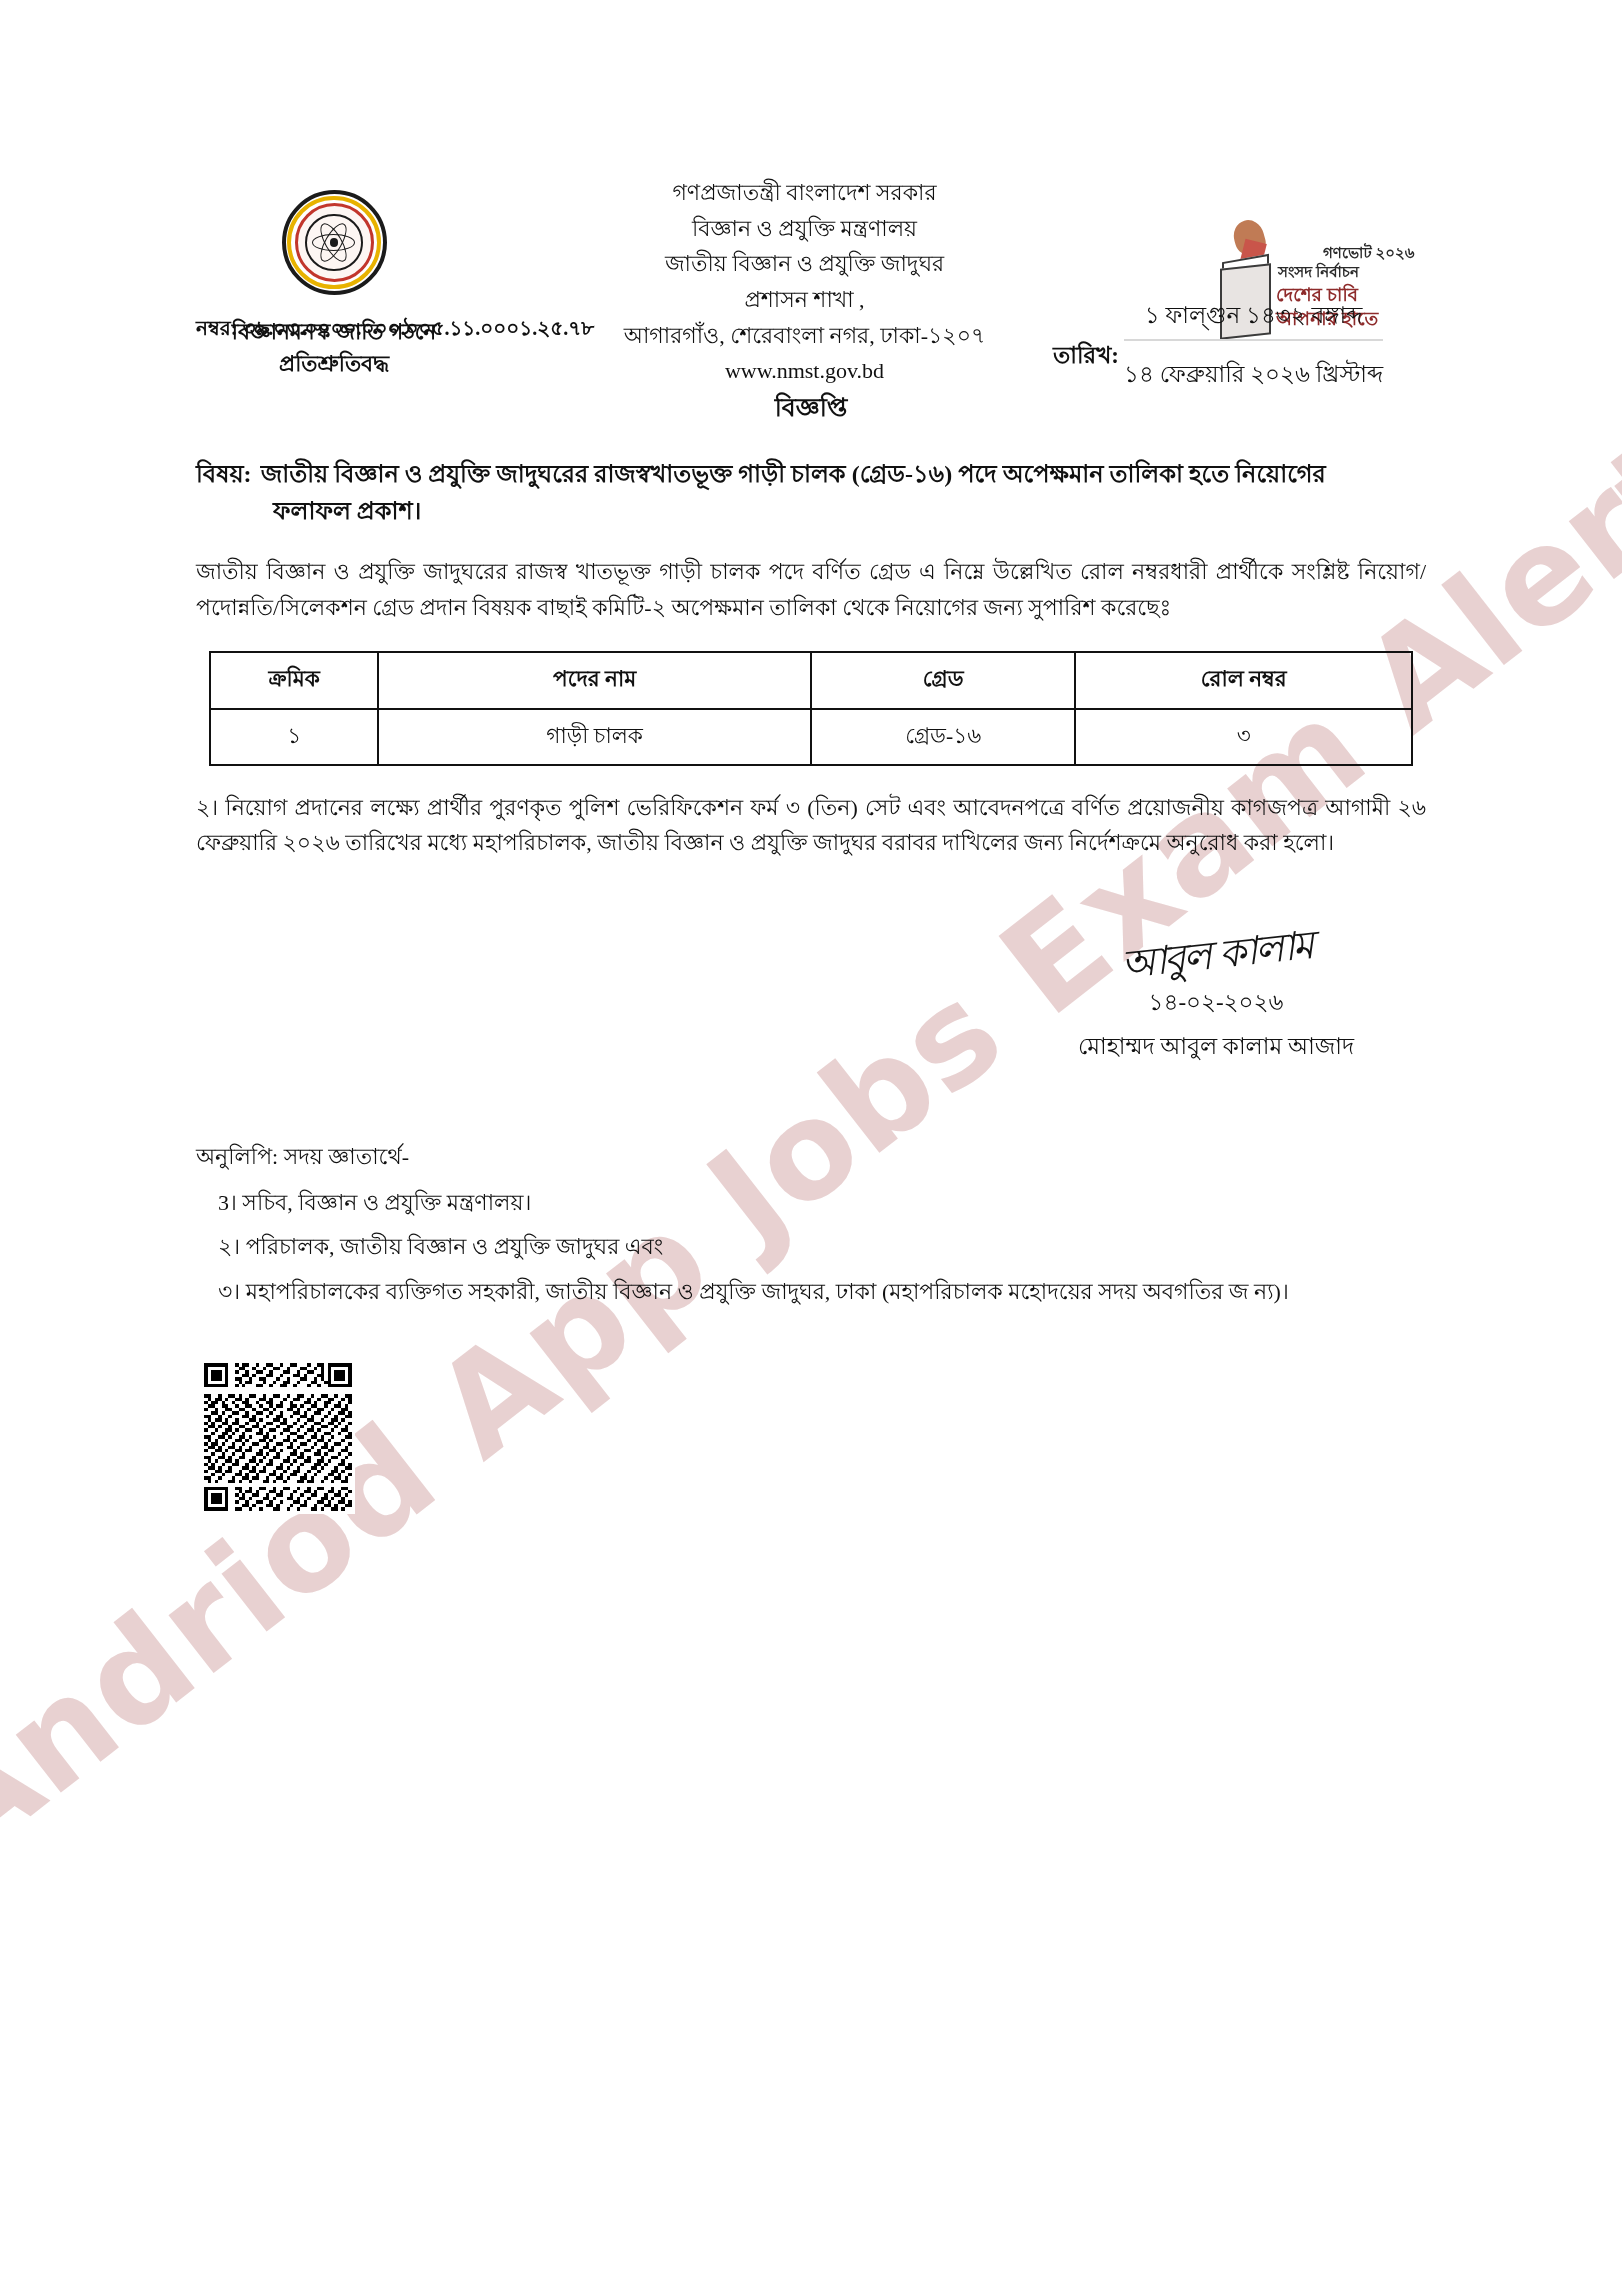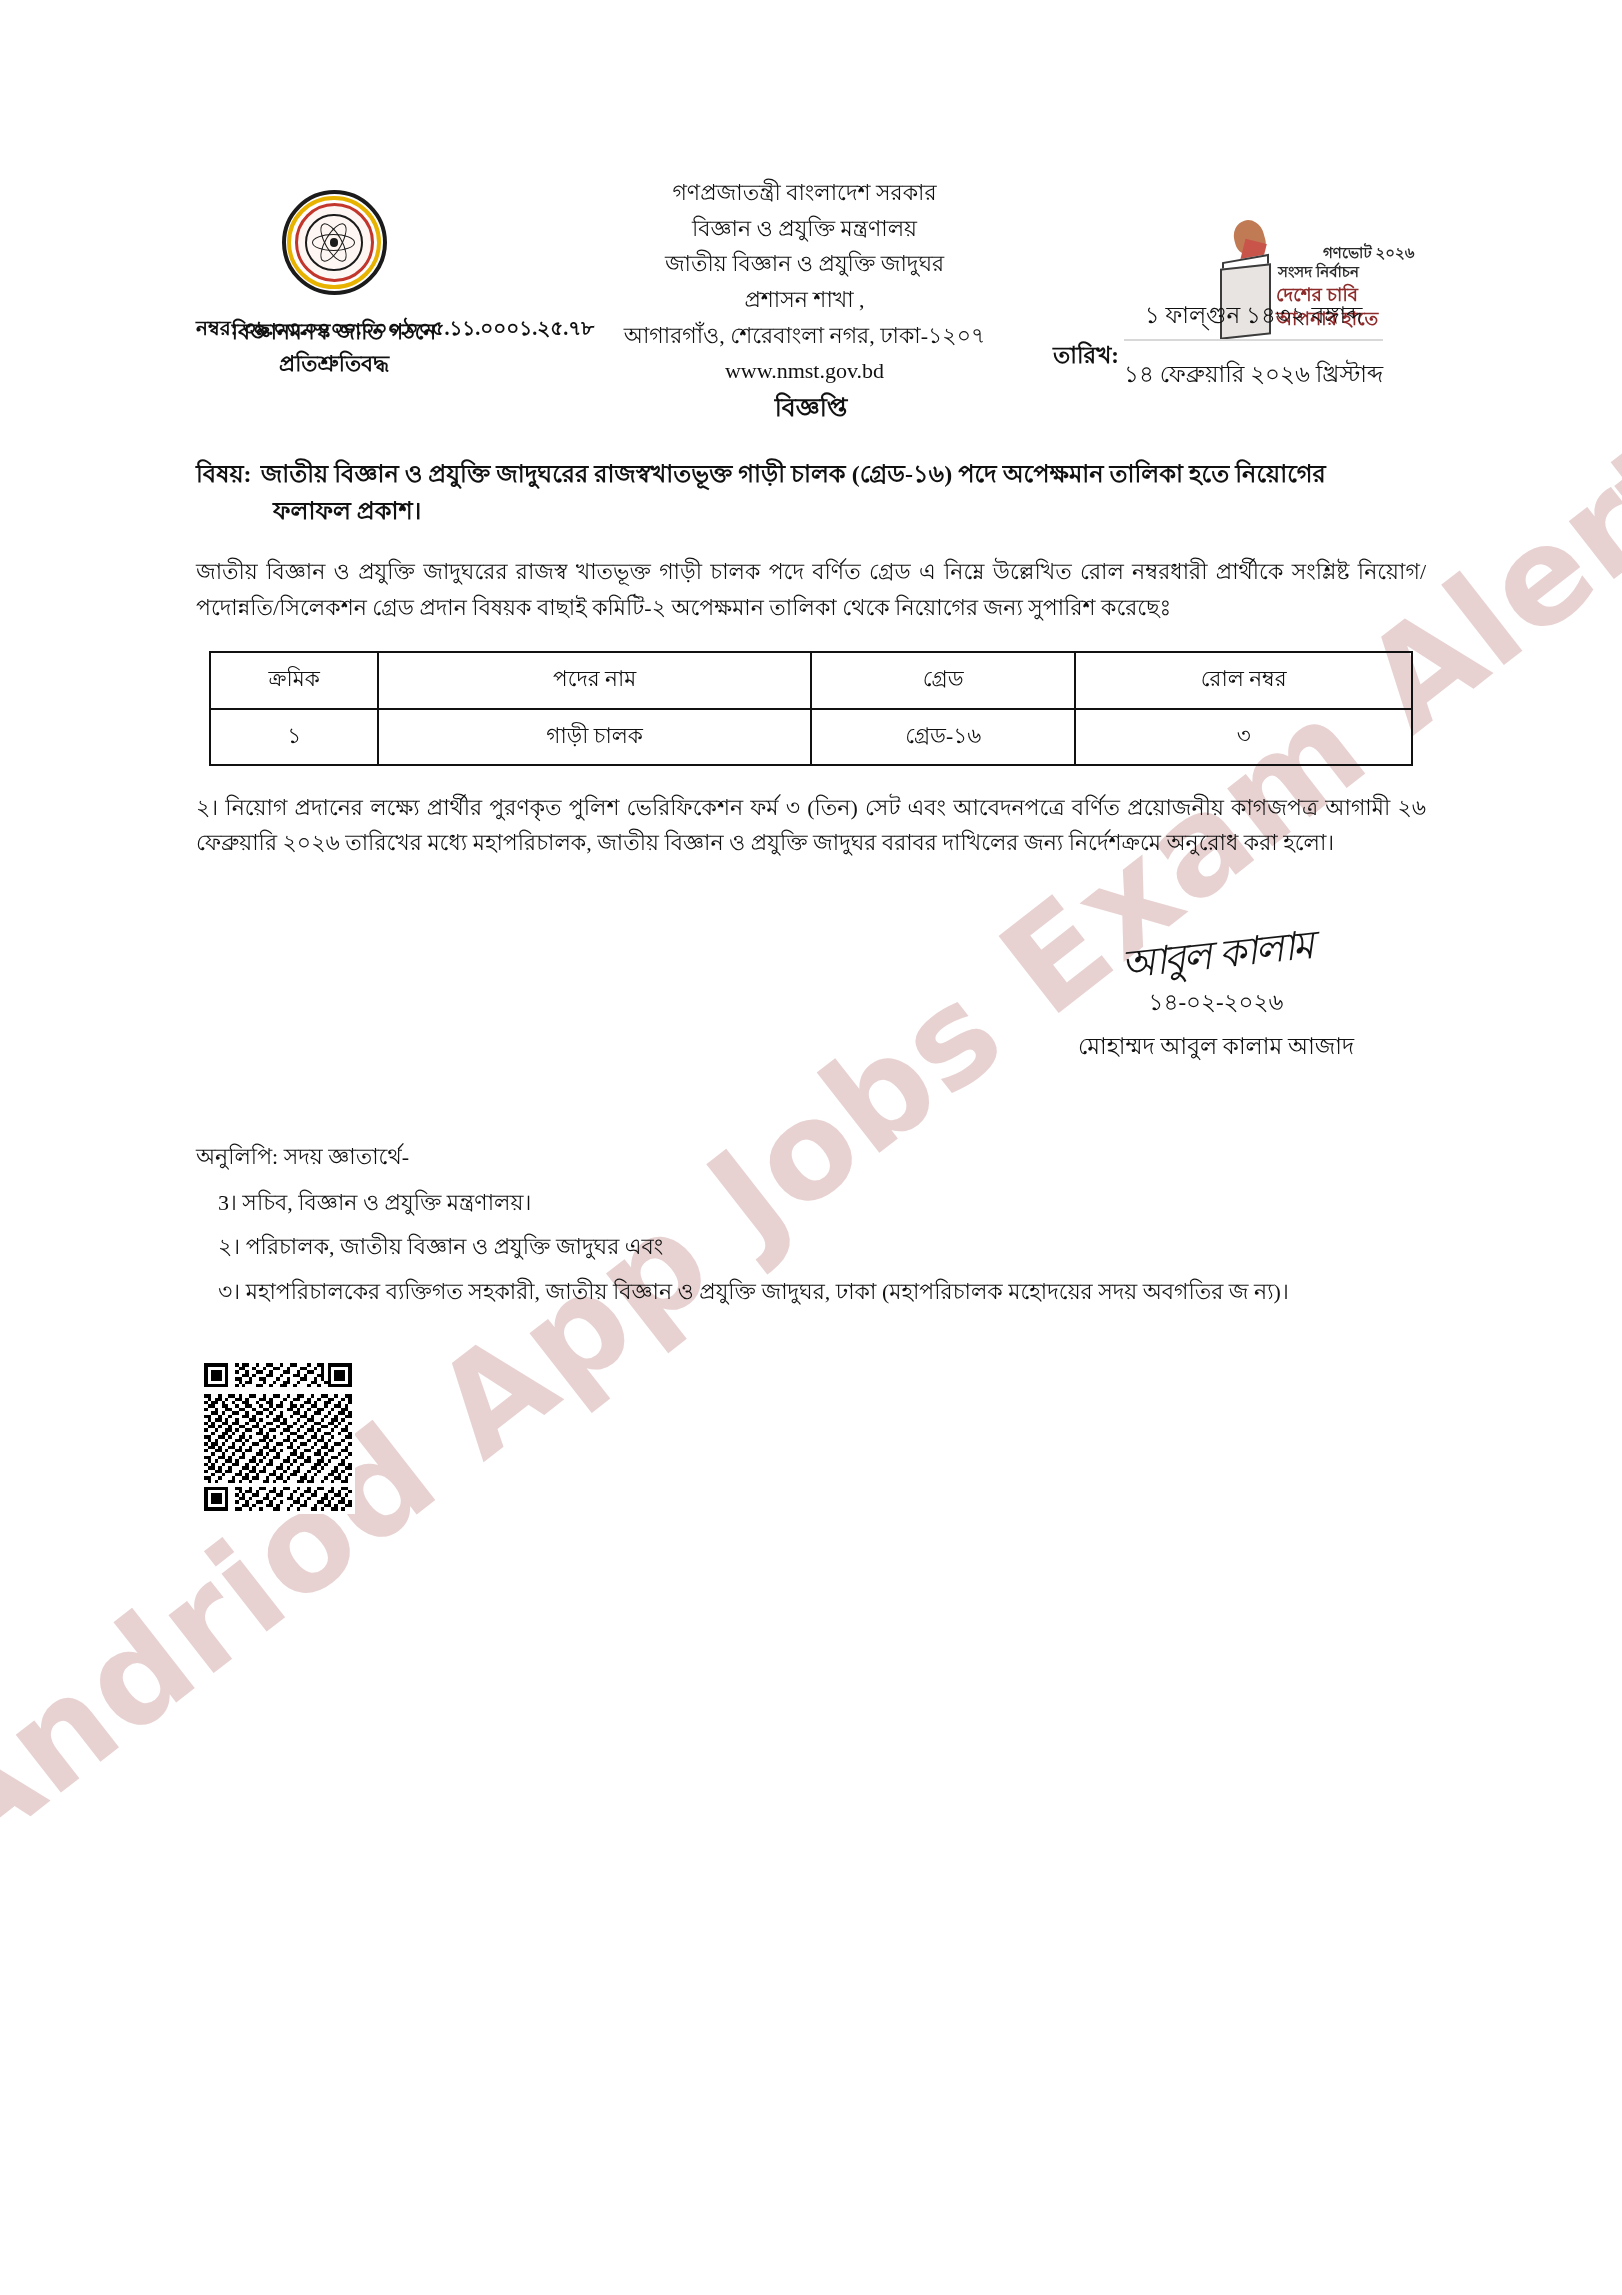--- a/index.html
+++ b/index.html
@@ -255,21 +255,21 @@
     border-collapse: collapse;
     font-size: 21.6px;
     color: #111;
   }
   table.result th, table.result td {
     border: 2px solid #111;
     text-align: center;
     padding: 9.2px 5.2px;
     font-weight: 400;
   }
-  table.result th { font-weight: 400; }
+  table.result th { font-weight: 700; }
   table.result .c-krom { width: 14%; }
   table.result .c-post { width: 36%; }
   table.result .c-grade { width: 22%; }
   table.result .c-roll { width: 28%; }
 
   
   .sign-block {
     margin-top: 63px;
     margin-right: 203px;
     text-align: center;

